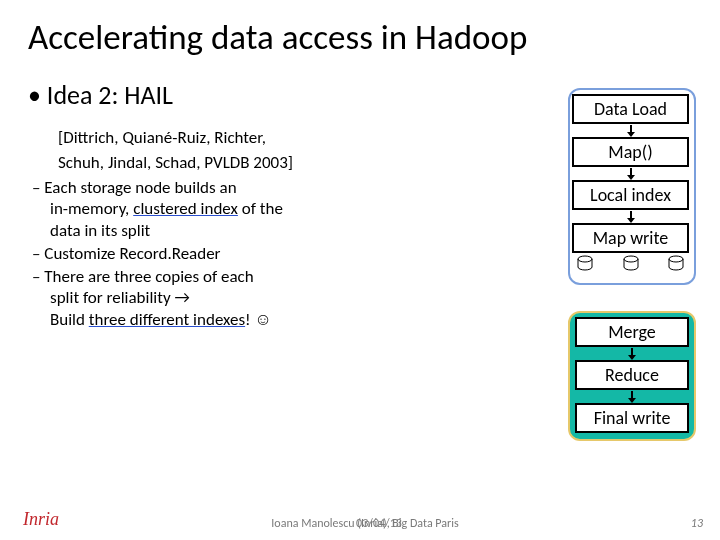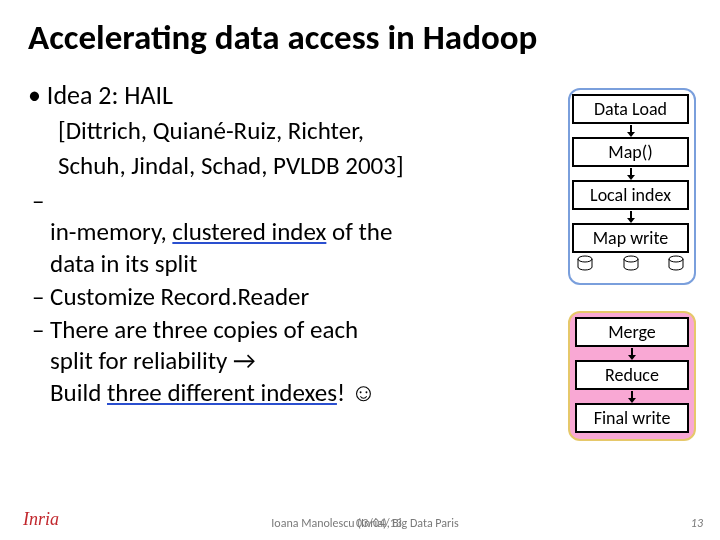--- a/index.html
+++ b/index.html
@@ -1,31 +1,31 @@
 <!DOCTYPE html>
 <html><head>
 <meta charset="utf-8">
 <style>
   * { margin: 0; padding: 0; box-sizing: border-box; }
   html, body { width: 720px; height: 540px; font-family: Calibri, Arial, sans-serif; background: #fff; color: #000; }
   .slide { position: relative; width: 720px; height: 540px; padding: 18px 28px 0 28px; }
-  .title { font-size: 35px; font-weight: 700; line-height: 1.1; margin-bottom: 22px; }
+  .title { font-size: 35px; font-weight: 400; line-height: 1.1; margin-bottom: 22px; }
   .body { display: flex; }
   .left { width: 500px; }
-  .bullet1 { font-size: 26px; margin-bottom: 4px; }
+  .bullet1 { font-size: 26px; margin-bottom: 16px; }
   .bullet1::before { content: "• "; }
-  .sub { font-size: 25px; line-height: 1.25; padding-left: 30px; }
+  .sub { font-size: 17px; line-height: 1.25; padding-left: 30px; }
   .cite { margin-bottom: 4px; }
   .dash { padding-left: 22px; text-indent: -18px; margin-top: 2px; }
   .dash::before { content: "– "; }
   u.blue { text-decoration: underline; text-decoration-color: #2a4fcf; margin-top: 15px; }
   
   .right { position: absolute; right: 24px; top: 88px; width: 128px; }
   .stage-group1 { border: 2px solid #7a9fdc; border-radius: 12px; padding: 4px 3px 6px 0; background: #fff; }
-  .stage-group2 { border: 2px solid #e6c86a; border-radius: 12px; padding: 4px 3px 6px 3px; background: #f9a8d4; margin-top: 26px; }
+  .stage-group2 { border: 2px solid #e6c86a; border-radius: 12px; padding: 4px 3px 6px 3px; background: #14b8a6; margin-top: 26px; }
   .box { border: 2px solid #000; background: #fff; text-align: center; font-size: 18px; padding: 2px 0; margin: 0 2px; }
   .arrow { text-align: center; line-height: 8px; height: 12px; font-size: 16px; }
   .arrow svg { display: block; margin: 1px auto; }
   .disks { display: flex; justify-content: space-between; padding: 2px 6px 0 6px; height: 24px; }
   .disk svg { display: block; }
   
   .footer { position: absolute; bottom: 10px; left: 5px; width: 100%; display: flex; align-items: flex-end; justify-content: space-between; padding: 0 22px 0 18px; font-size: 12px; color: #7a7a7a; }
   .footer .logo { font-style: italic; font-family: Georgia, serif; color: #c1272d; font-size: 18px; }
   .footer .center { position: absolute; left: 50%; transform: translateX(-50%); }
   .page { text-align: right; width: 40px; font-style: italic; }
@@ -37,21 +37,21 @@
 
   <div class="title">Accelerating data access in Hadoop</div>
 
   <div class="body">
     <div class="left">
       <div class="bullet1">Idea 2: HAIL</div>
       <div class="sub cite">[Dittrich, Quiané-Ruiz, Richter,</div>
       <div class="sub cite">Schuh, Jindal, Schad, PVLDB 2003]</div>
 
       <div class="sub dash">
-        <br>
+        <span>Each storage node builds an</span><br>
         <span>in-memory, </span><u class="blue">clustered index</u><span> of the</span><br>
         <span>data in its split</span>
       </div>
 
       <div class="sub dash">Customize Record.Reader</div>
 
       <div class="sub dash">
         <span>There are three copies of each</span><br>
         <span>split for reliability →</span><br>
         <span>Build </span><u class="blue">three different indexes</u><span>! ☺</span>

